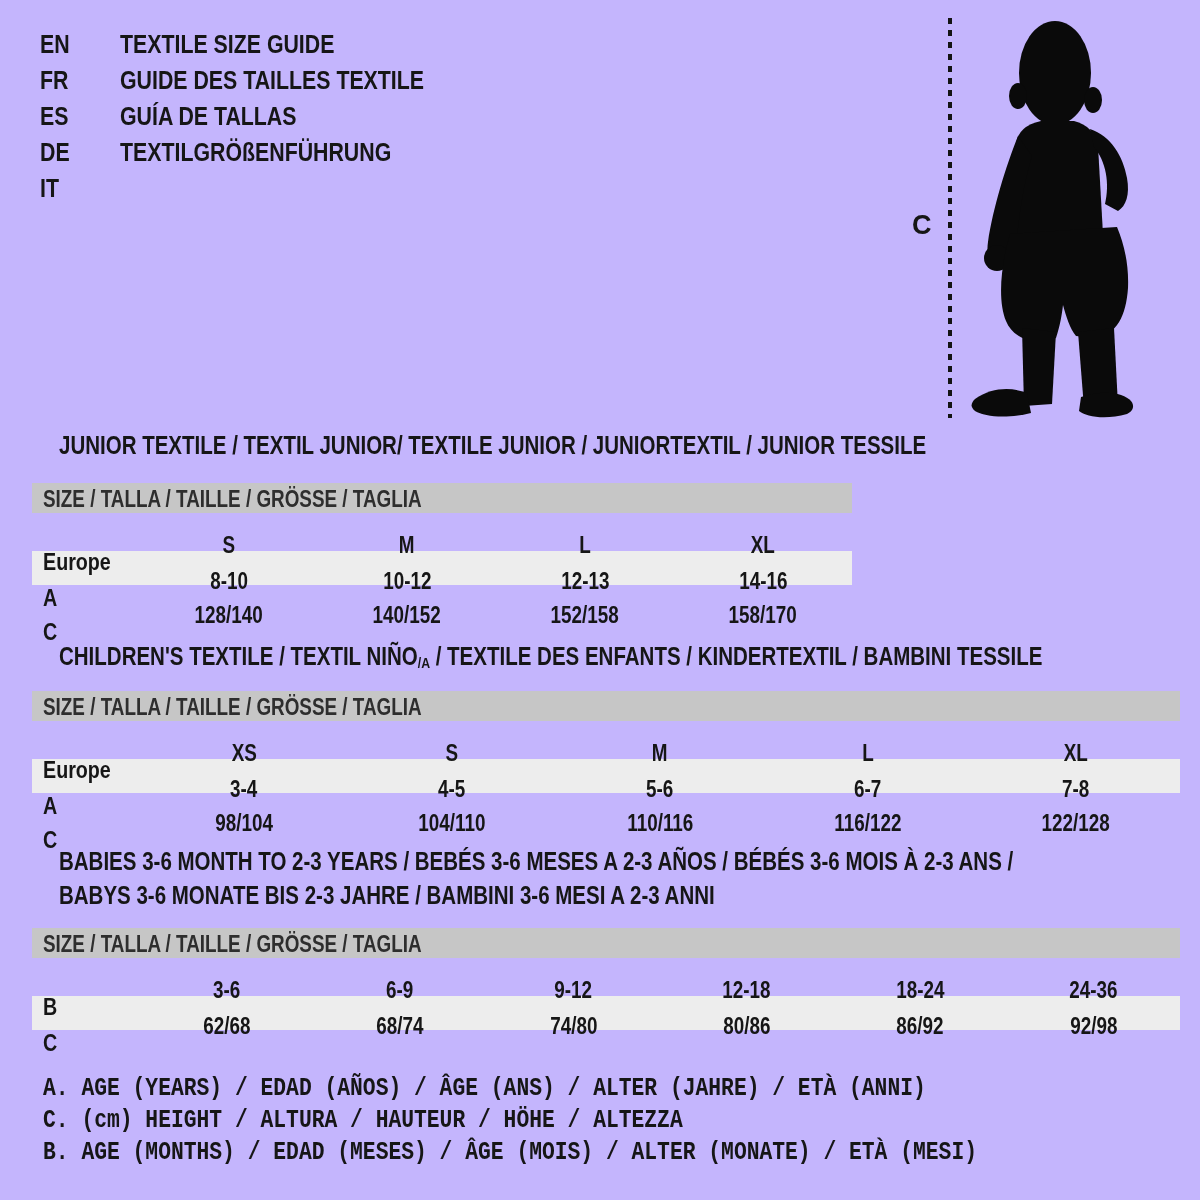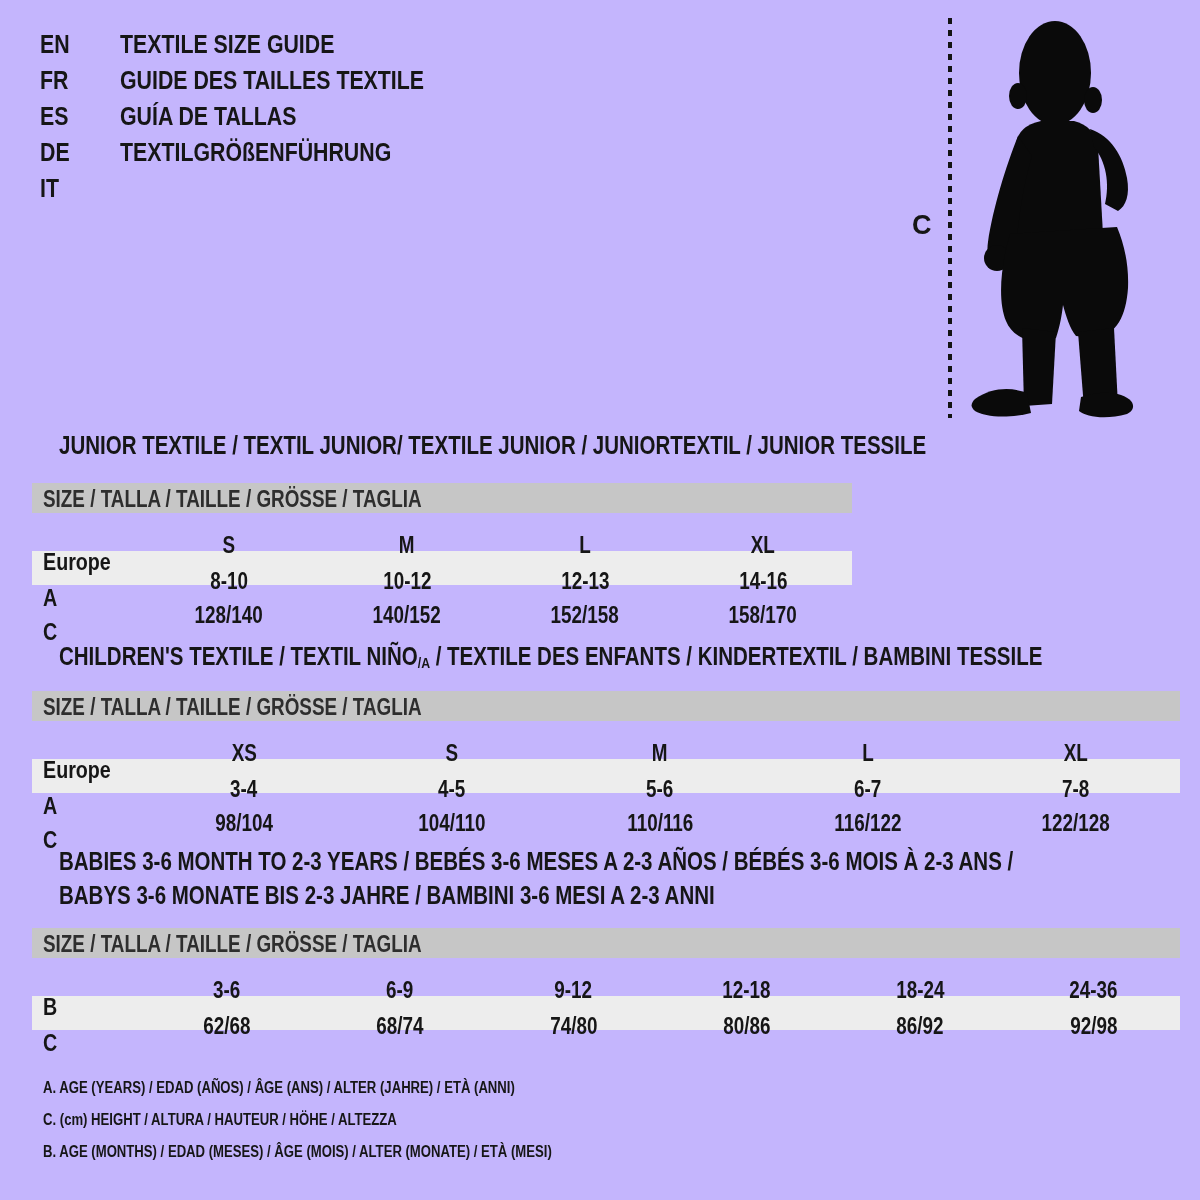--- a/index.html
+++ b/index.html
@@ -48,21 +48,21 @@
   .t-row.first{ height:36px; }
   .g4{ grid-template-columns:108px repeat(4,1fr); }
   .g5{ grid-template-columns:108px repeat(5,1fr); }
   .g6{ grid-template-columns:108px repeat(6,1fr); }
   .rlabel{ padding-left:11px; font-size:24px;margin-top:33px; }
   .cell{ text-align:center; }
   .shaded{ background:#ededed; }
 
   
   .legend{ position:absolute; left:43px; top:1072px; }
-  .legend-line{ height:32px; line-height:32px; font-size:16px; white-space:nowrap; }
+  .legend-line{ height:32px; line-height:32px; font-size:26px; white-space:nowrap;font-family:Liberation Mono, monospace; }
 </style>
 </head>
 <body>
 
 <div class="sheet">
 
   <div class="lang-block">
     <div class="lang-row">
       <span class="lang-code"><span class="cond">EN</span></span>
       <span class="lang-title"><span class="cond">TEXTILE SIZE GUIDE</span></span>

